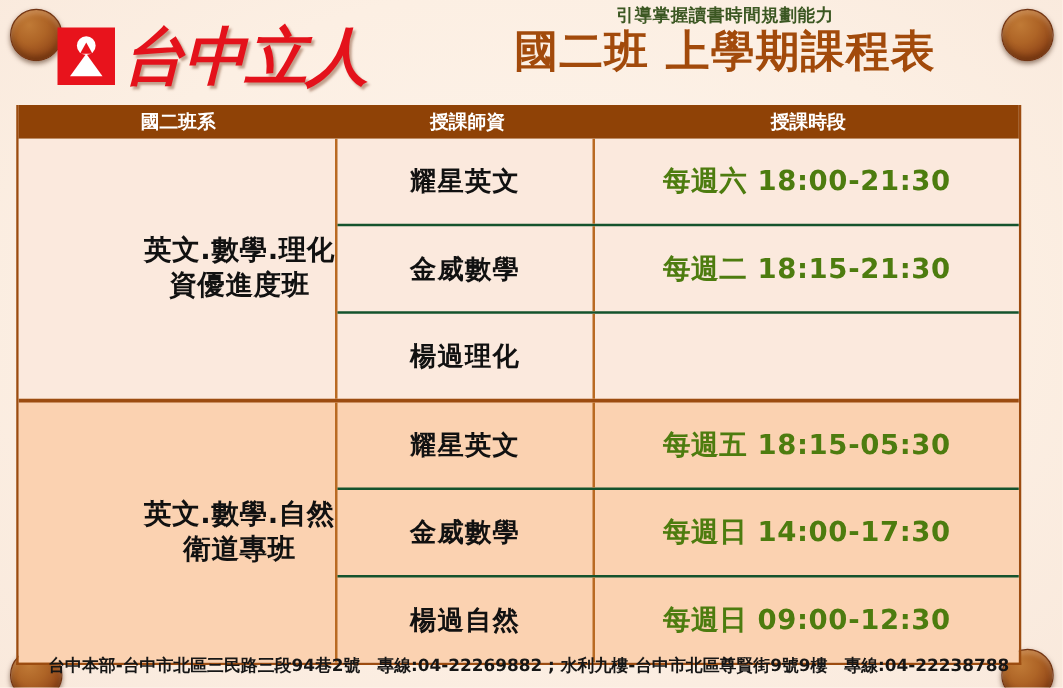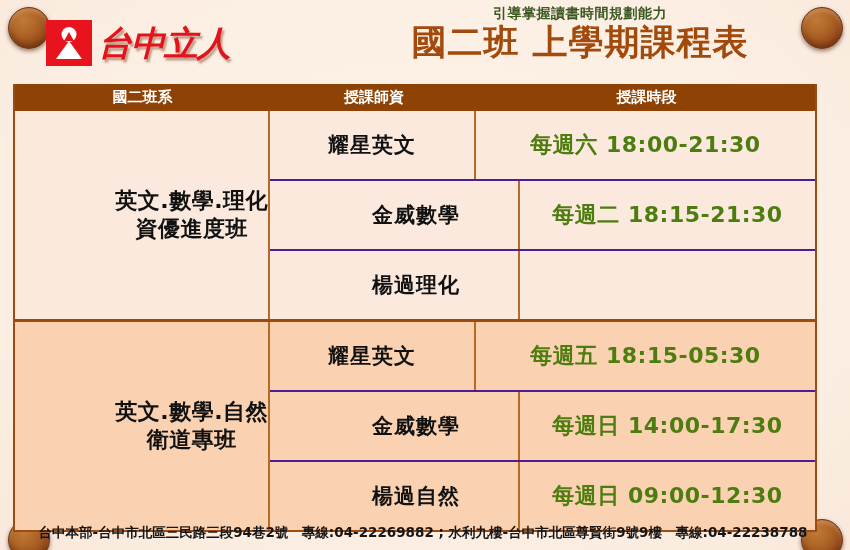--- a/index.html
+++ b/index.html
@@ -83,21 +83,21 @@
     left: 50%;
     bottom: 0;
     transform: translateX(-50%);
     width: 0; height: 0;
     border-left: 5px solid transparent;
     border-right: 5px solid transparent;
     border-bottom: 9px solid #e8131c;
   }
   .logo-text {
     font-family: "DejaVu Serif", "Liberation Serif", serif;
-    font-size: 34px;
+    font-size: 50px;
     font-weight: bold;
     font-style: italic;
     color: #e4121b;
     letter-spacing: -1px;
     text-shadow: 2px 3px 2px rgba(120,60,30,0.45);
     line-height: 1;
     white-space: nowrap;
   }
 
   .title-block {
@@ -180,22 +180,21 @@
     letter-spacing: 0.5px;
   }
   .rows {
     flex: 1 1 auto;
   }
   .row {
     display: flex;
     height: 68px;
   }
   .row + .row {
-    border-top: 2px solid #4c1d95;
-    padding-left: 44px;
+    border-top: 2px solid #14532d;
   }
   .cell {
     display: flex;
     align-items: center;
     justify-content: center;
     box-sizing: border-box;
     text-align: center;
   }
   .cell-teacher {
     width: 206px;

